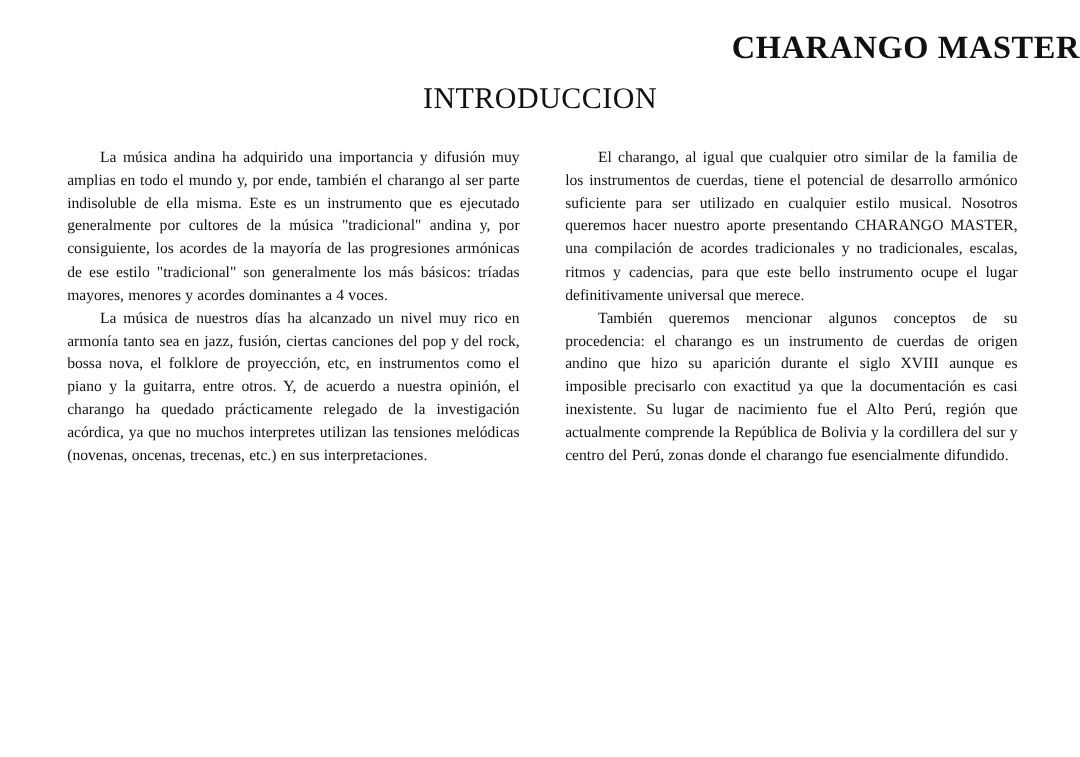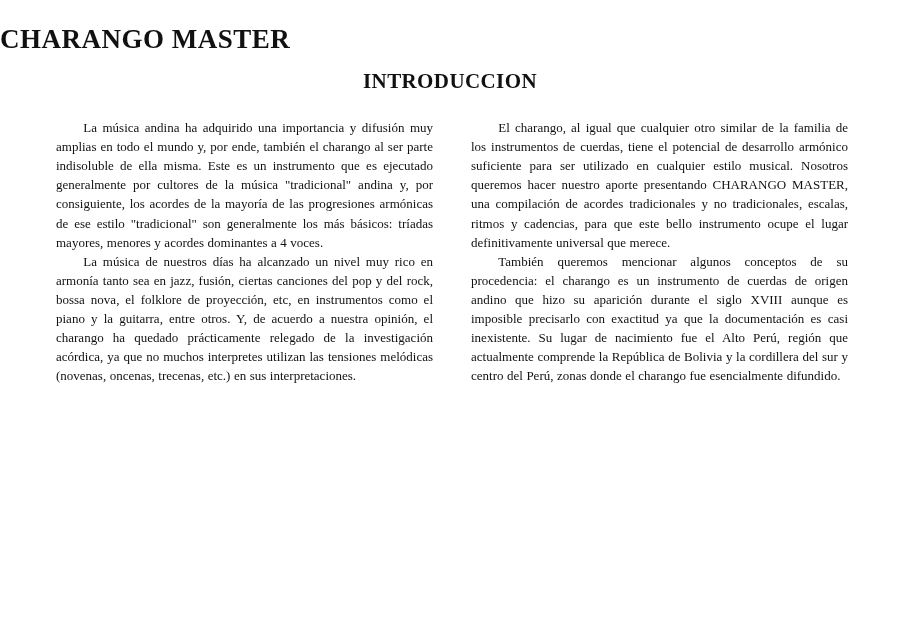--- a/index.html
+++ b/index.html
@@ -10,31 +10,31 @@
   .page {
     position: relative;
     width: 900px;
     height: 631px;
     background: #ffffff;
     font-family: "Liberation Serif", serif;
     color: #111111;
     overflow: hidden;
   }
   .doc-title {
-    text-align: left;
+    text-align: right;
     font-size: 27px;
     font-weight: bold;
     letter-spacing: 0.5px;
     margin: 24px 0 0 0;
     font-family: "Liberation Serif", serif;
   }
   .doc-subtitle {
     text-align: center;
-    font-size: 21px;
-    font-weight: bold;
+    font-size: 25px;
+    font-weight: normal;
     letter-spacing: 0.4px;
     margin: 14px 0 0 0;
     font-family: "Liberation Serif", serif;
   }
   .columns {
     display: flex;
     margin: 24px 0 0 0;
     padding: 0 52px 0 56px;
     gap: 38px;
     box-sizing: border-box;

